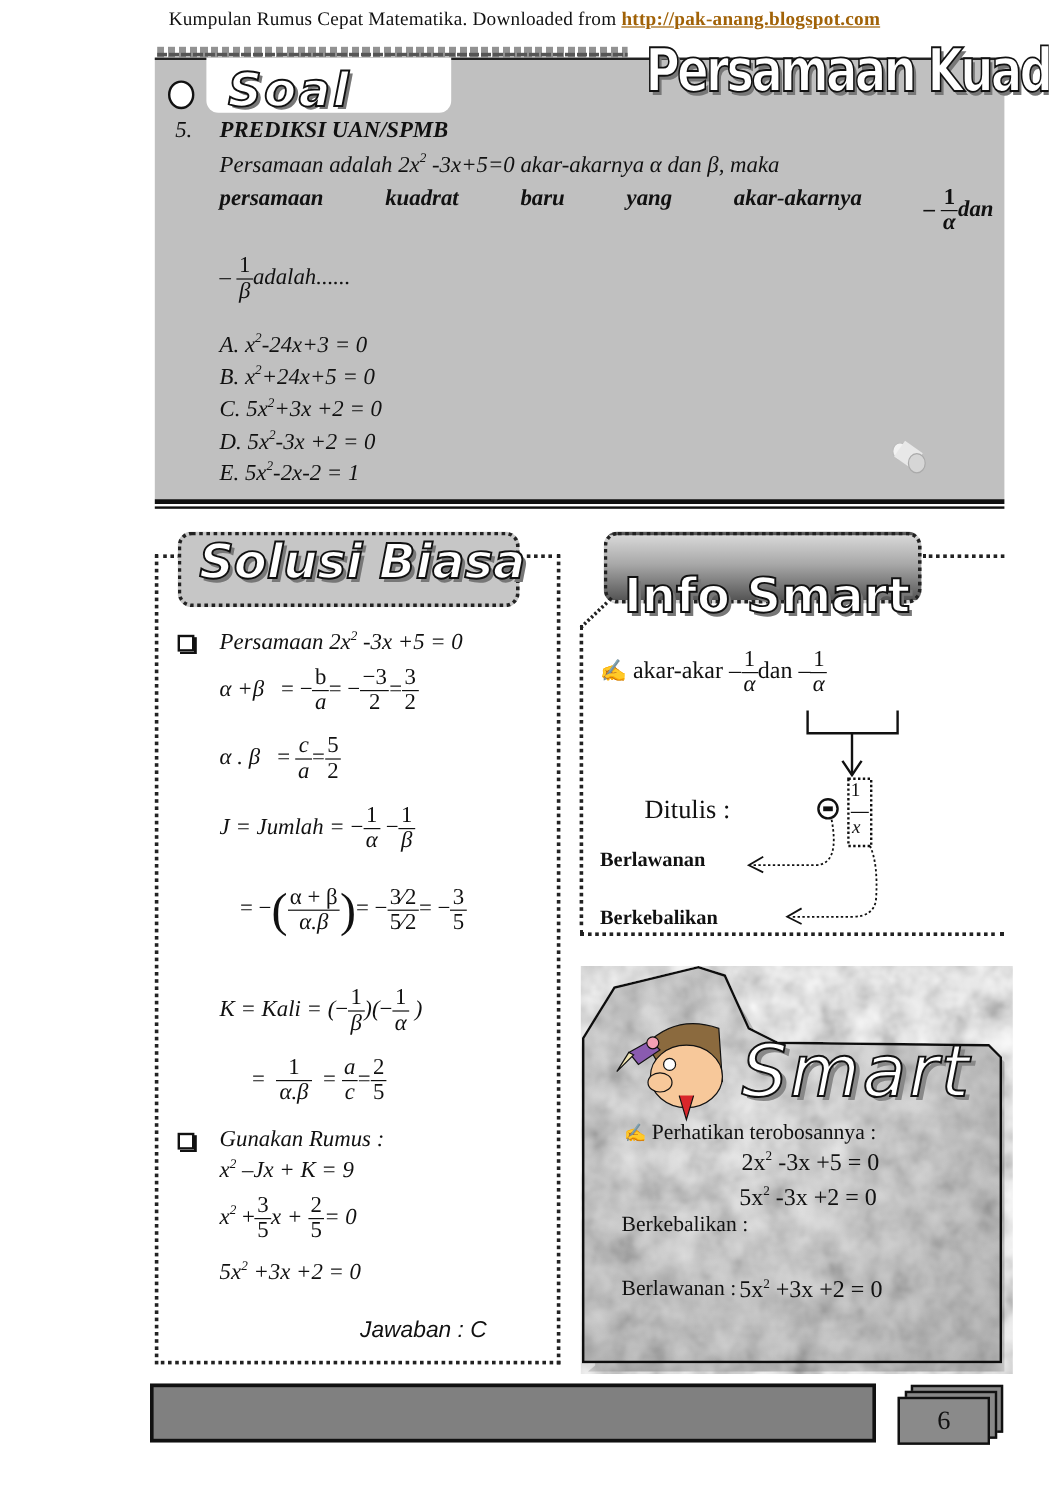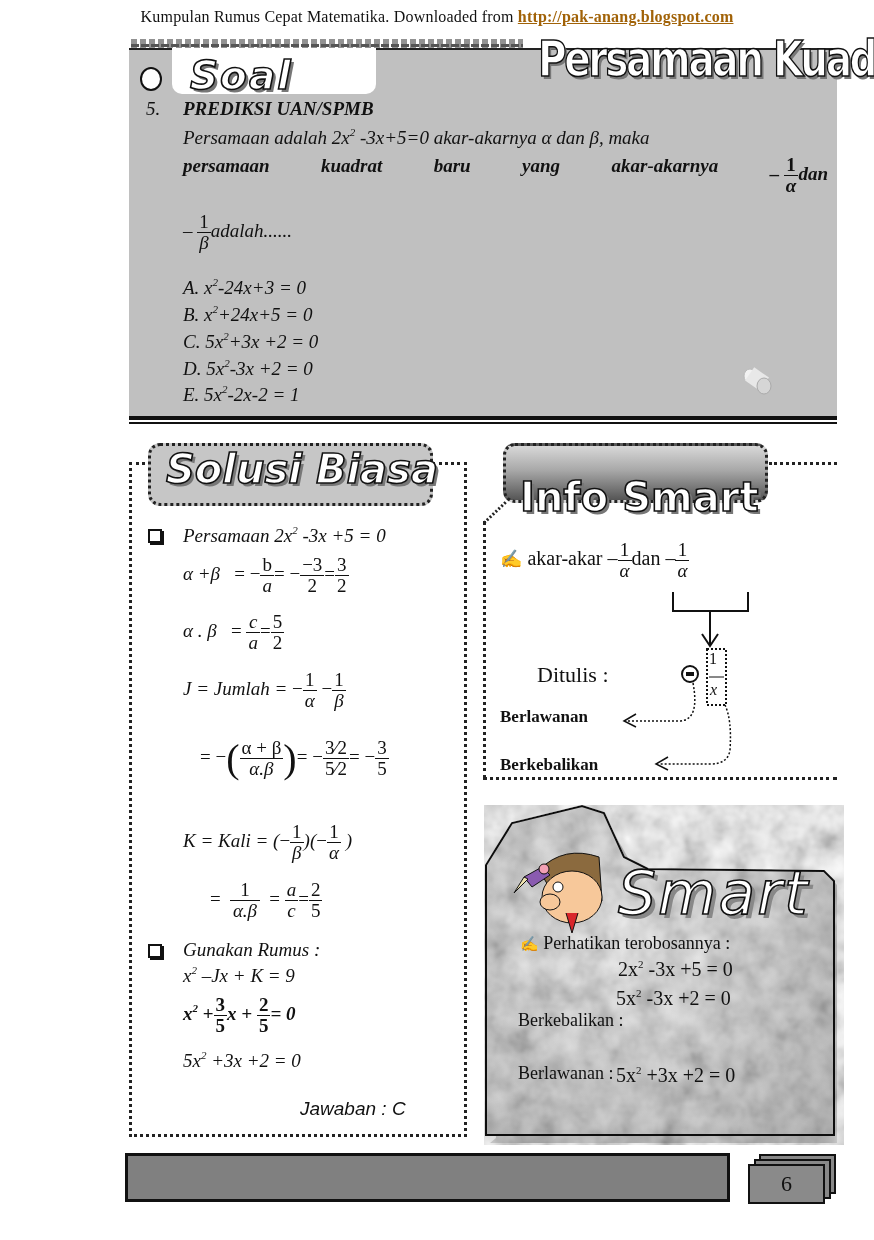--- a/index.html
+++ b/index.html
@@ -168,21 +168,21 @@
 
 <div class="abs m" style="left:210px; top:880px;">
   <span class="up">=</span>&nbsp;&nbsp;<span class="frac"><span class="n" style="padding:0 10px">1</span><span class="d">α.β</span></span>&nbsp;&nbsp;<span class="up">=</span> <span class="frac"><span class="n" style="font-style:italic">a</span><span class="d">c</span></span><span class="up">=</span><span class="frac"><span class="n">2</span><span class="d" style="font-style:normal">5</span></span>
 </div>
 
 <div class="abs" style="left:148px; top:944px;"><span class="box-bullet"></span></div>
 <div class="abs m" style="left:183px; top:939px;">Gunakan Rumus :</div>
 <div class="abs m" style="left:183px; top:964px;">
   <span>x</span><sup>2</sup><span> –Jx + K = 9</span>
 </div>
-<div class="abs m" style="left:183px; top:995px;font-weight:bold;">
+<div class="abs m" style="left:183px; top:995px;">
   <span>x</span><sup>2</sup> <span class="up">+</span><span class="frac"><span class="n">3</span><span class="d" style="font-style:normal">5</span></span><span>x +</span>&nbsp;<span class="frac"><span class="n">2</span><span class="d" style="font-style:normal">5</span></span><span>= 0</span>
 </div>
 <div class="abs m" style="left:183px; top:1049px;">
   <span>5x</span><sup>2</sup><span> +3x +2 = 0</span>
 </div>
 
 <div class="abs jawaban">Jawaban : C</div>
 
 <div class="abs is-frame-left"></div>
 <div class="abs is-frame-bottom"></div>

